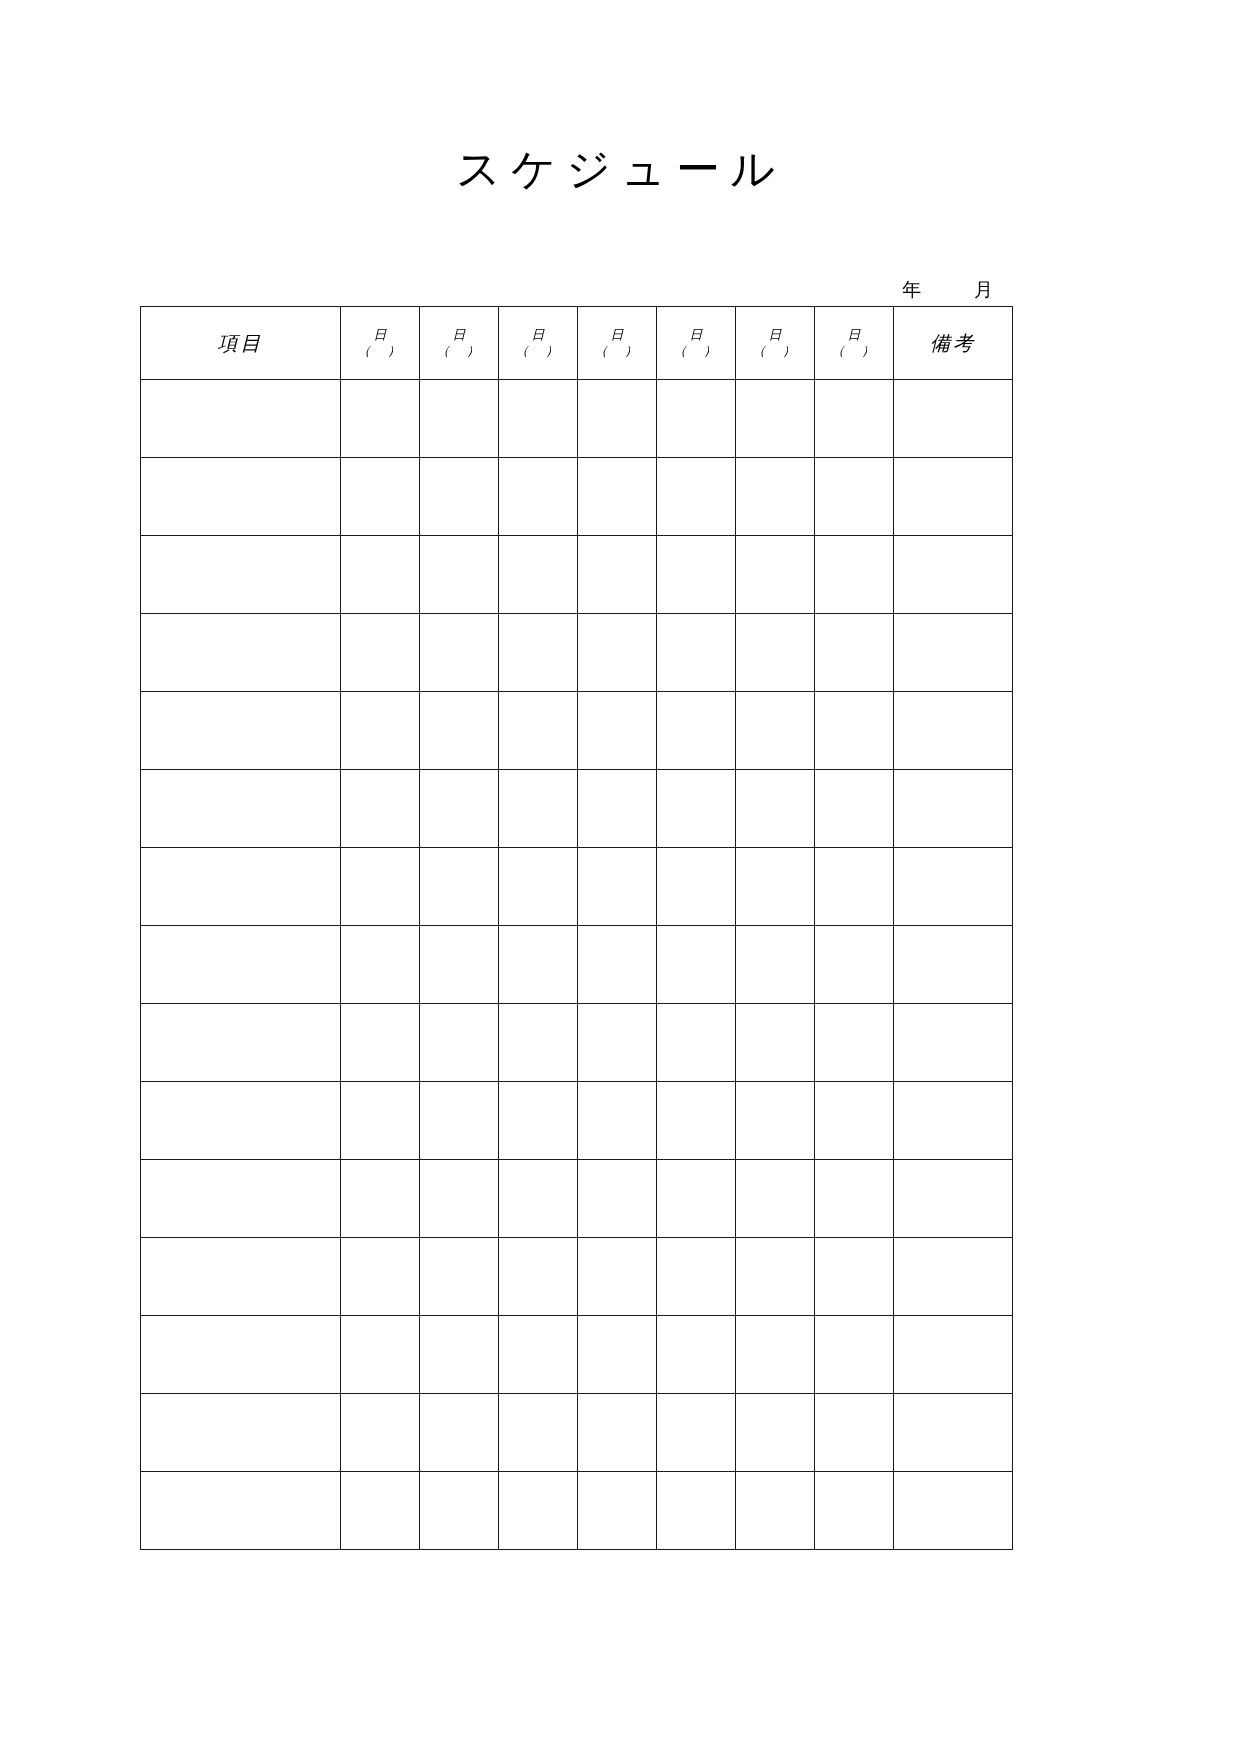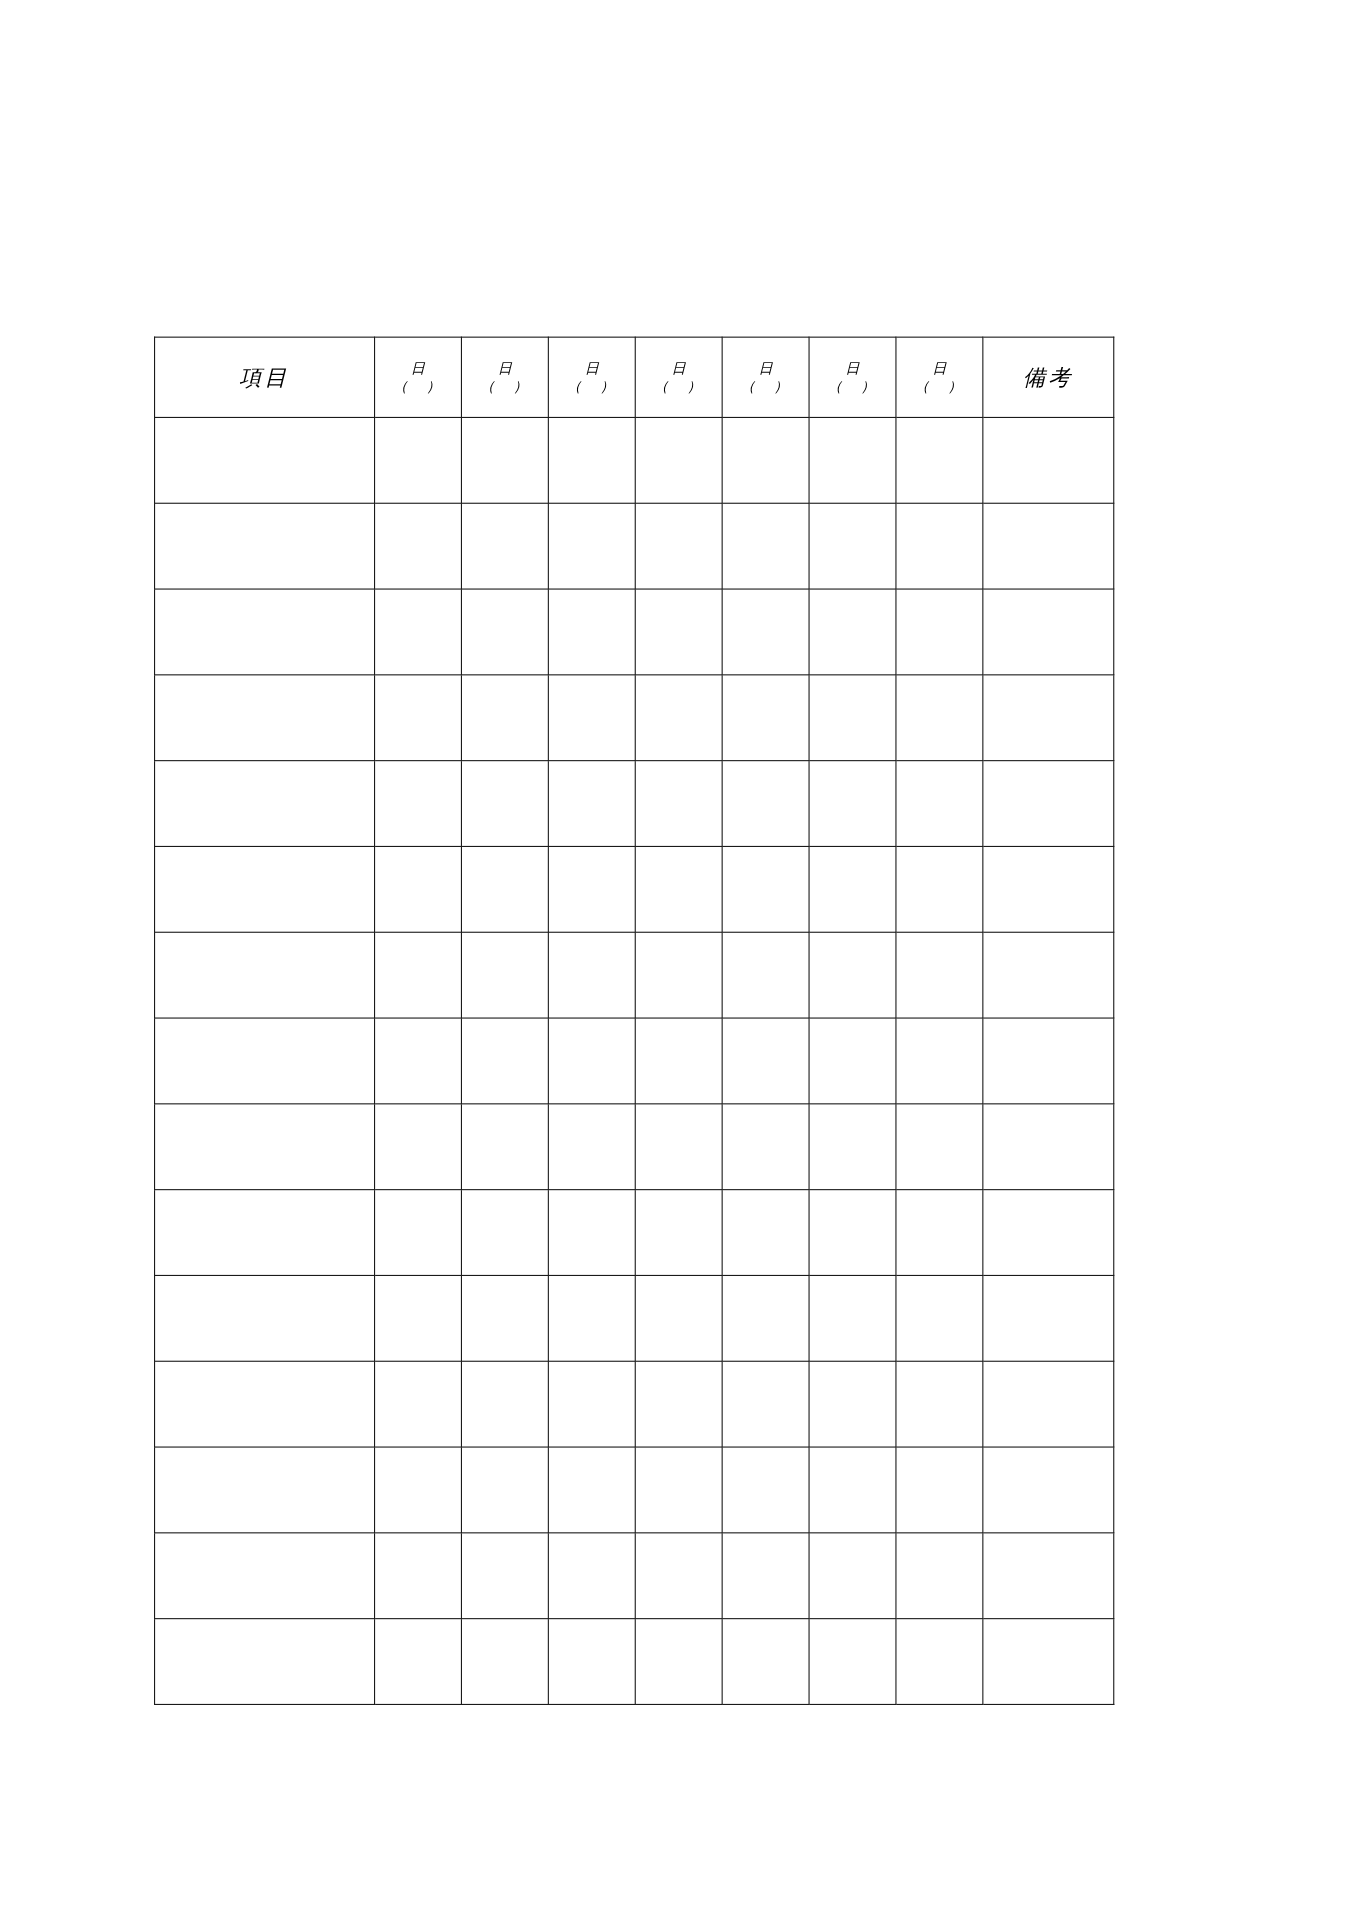--- a/index.html
+++ b/index.html
@@ -91,21 +91,26 @@
   }
   .body-row td {
     height: 77px;
   }
 </style>
 </head>
 <body>
 
 <div class="page">
 
-
+  <div class="doc-title">スケジュール</div>
+
+  <div class="date-line">
+    <span class="year-label">年</span>
+    <span>月</span>
+  </div>
 
   <table class="sched-table">
     <colgroup>
       <col class="col-item">
       <col class="col-day">
         <col class="col-day">
         <col class="col-day">
         <col class="col-day">
         <col class="col-day">
         <col class="col-day">

